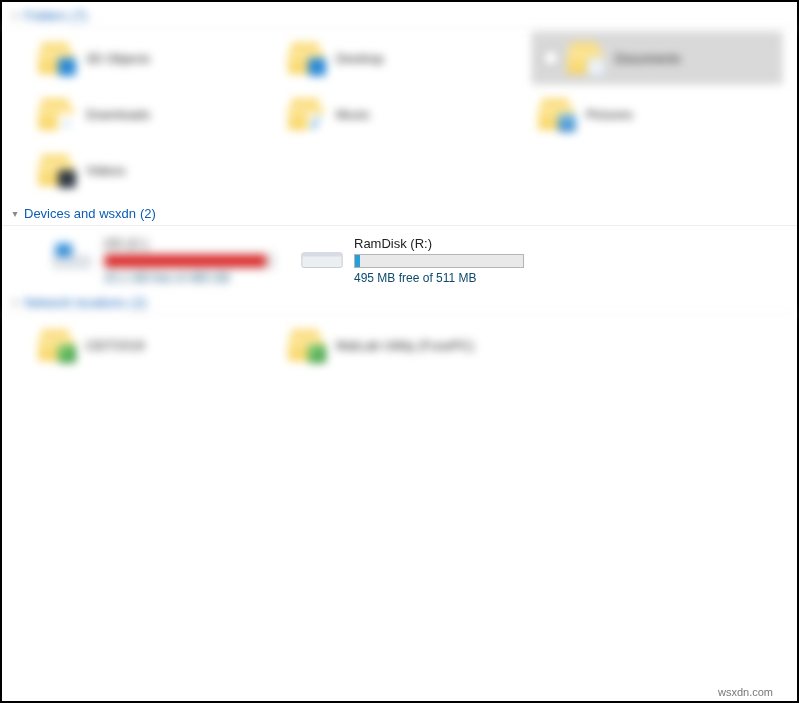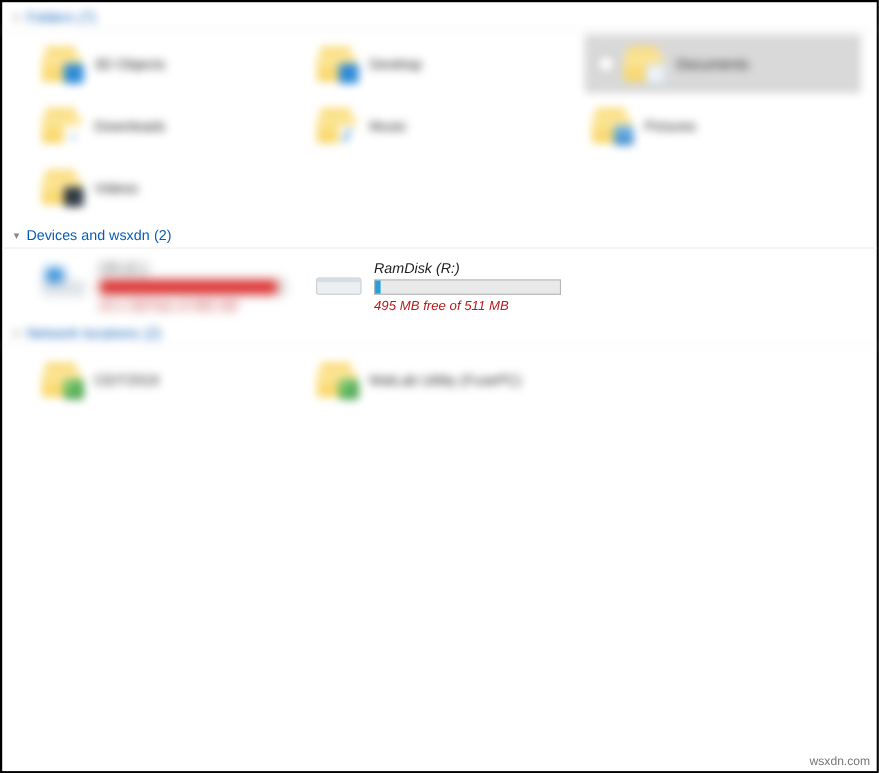--- a/index.html
+++ b/index.html
@@ -11,31 +11,31 @@
   .grid { display: flex; flex-wrap: wrap; padding-left: 30px; }
   .col { width: 250px; }
   .folder-item { display: flex; align-items: center; height: 52px; margin: 4px 0; padding: 2px 6px; }
   .folder-item.selected { background: #d9d9d9; border: 1px solid #bfbfbf; }
   .folder-item .label { font-size: 13px; color: #222; margin-left: 12px; }
   .folder-icon { width: 36px; height: 32px; position: relative; }
   .folder-back { position: absolute; top: 0; left: 3px; width: 28px; height: 26px; background: linear-gradient(#fbe08b,#f6cc4a); border-radius: 2px 2px 0 0; }
   .folder-front { position: absolute; bottom: 0; left: 0; width: 36px; height: 24px; background: linear-gradient(#fde9a2,#f8d35e); border-radius: 2px; }
   .ovl { position: absolute; bottom: -2px; right: -2px; width: 18px; height: 18px; border-radius: 3px; background: #fff; display:flex; align-items:center; justify-content:center; }
   .ovl svg { width: 14px; height: 14px; }
-  .drives { display: flex; padding-left: 30px; padding-top: 6px; font-style: italic; }
+  .drives { display: flex; padding-left: 44px; padding-top: 6px; }
   .drive { display: flex; width: 250px; align-items: flex-start; padding: 4px; }
   .drive-icon { width: 44px; height: 36px; margin-right: 10px; margin-top: 4px; }
   .drive-info { flex: 1; }
   .drive-name { font-size: 13px; color: #222; }
   .drive-bar { width: 170px; height: 14px; border: 1px solid #b5b5b5; background: #e9e9e9; margin: 3px 0; position: relative; }
   .drive-fill { position: absolute; top: 0; left: 0; height: 100%; }
-  .drive-sub { font-size: 12px; color: #b91c1c; }
+  .drive-sub { font-size: 12px; color: #0c4a6e; }
   .blur { filter: blur(4px); }
   .blur-heavy { filter: blur(5px); }
-  .watermark { position: absolute; bottom: 3px; right: 6px; font-size: 11px; color: #777; }
+  .watermark { position: absolute; bottom: 3px; right: 24px; font-size: 11px; color: #777; }
   .check-globe { background: radial-gradient(circle at 30% 30%, #7fd17f, #2a8a2a); }
   .red-bar .drive-fill { background: #d22; }
   .blue-bar .drive-fill { background: #26a0da; }
   .sel-check { width: 16px; height: 16px; border: 1px solid #888; margin-left: 4px; margin-right: 8px; background: #fff; }
 </style>
 </head>
 <body>
 <div class="frame">
 
   <div class="section-header blur">

